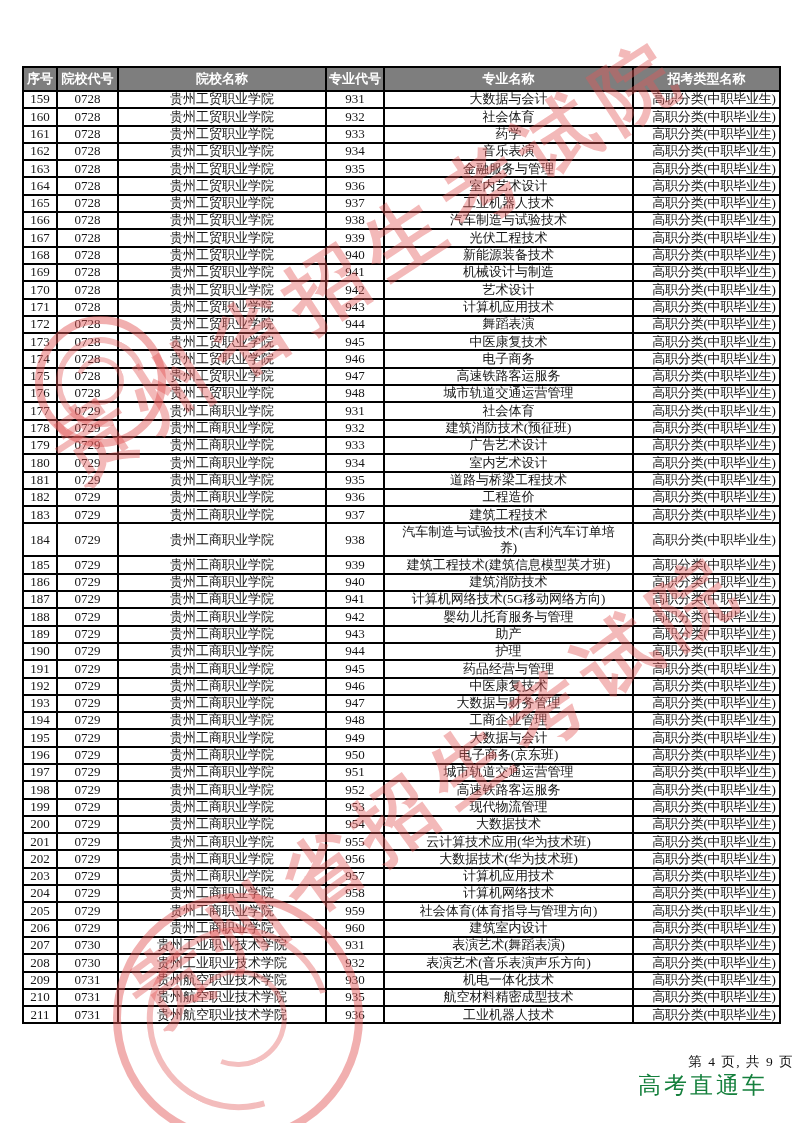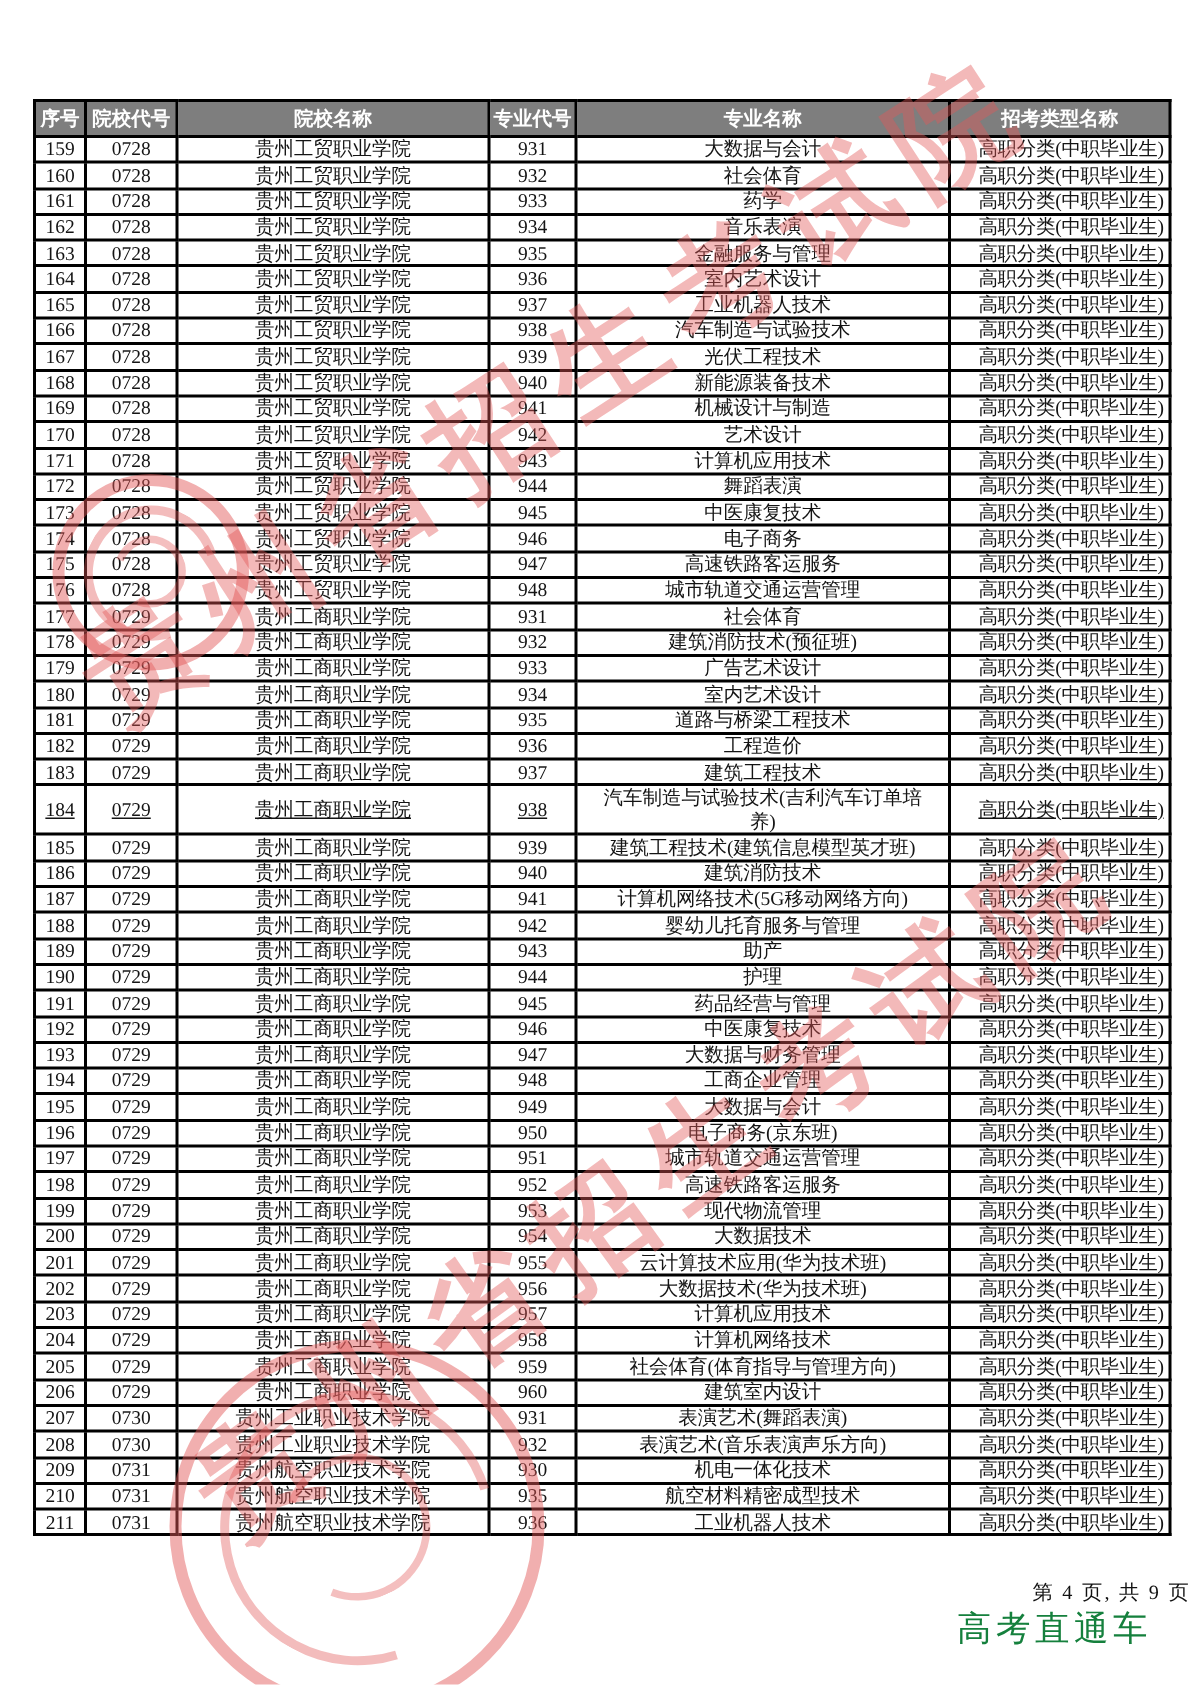--- a/index.html
+++ b/index.html
@@ -17,21 +17,21 @@
   th{
     background:#7e7e7e;color:#ffffff;font-weight:bold;font-size:13px;
     height:18px;border:2px solid #000;padding:2px;line-height:16px;white-space:nowrap;overflow:hidden;
   }
   td{
     font-size:13px;height:15.3px;line-height:14.5px;text-align:center;
     border:2px solid #000;padding:0;white-space:nowrap;overflow:hidden;color:#141414;
   }
   td:last-child{text-align:center;padding-left:15px;letter-spacing:-0.2px;}
   
-  tbody tr:nth-child(26) td{height:31px;text-decoration:underline;}
+  tbody tr:nth-child(26) td{height:31px;}
   tbody tr:nth-child(26) td:nth-child(5){white-space:normal;text-align:center;}
   tbody tr:nth-child(26) td:nth-child(5) span{display:inline-block;width:216px;line-height:15.5px;vertical-align:middle;}
   
   .footer{
     position:absolute;left:0;top:1053px;width:794px;text-align:right;
     font-size:13.5px;letter-spacing:1.5px;color:#111;z-index:1;
   }
   .brand{
     position:absolute;left:638px;top:1070px;font-size:23px;letter-spacing:3px;
     color:#15803d;z-index:1;font-family:"Liberation Sans","DejaVu Sans",sans-serif;

